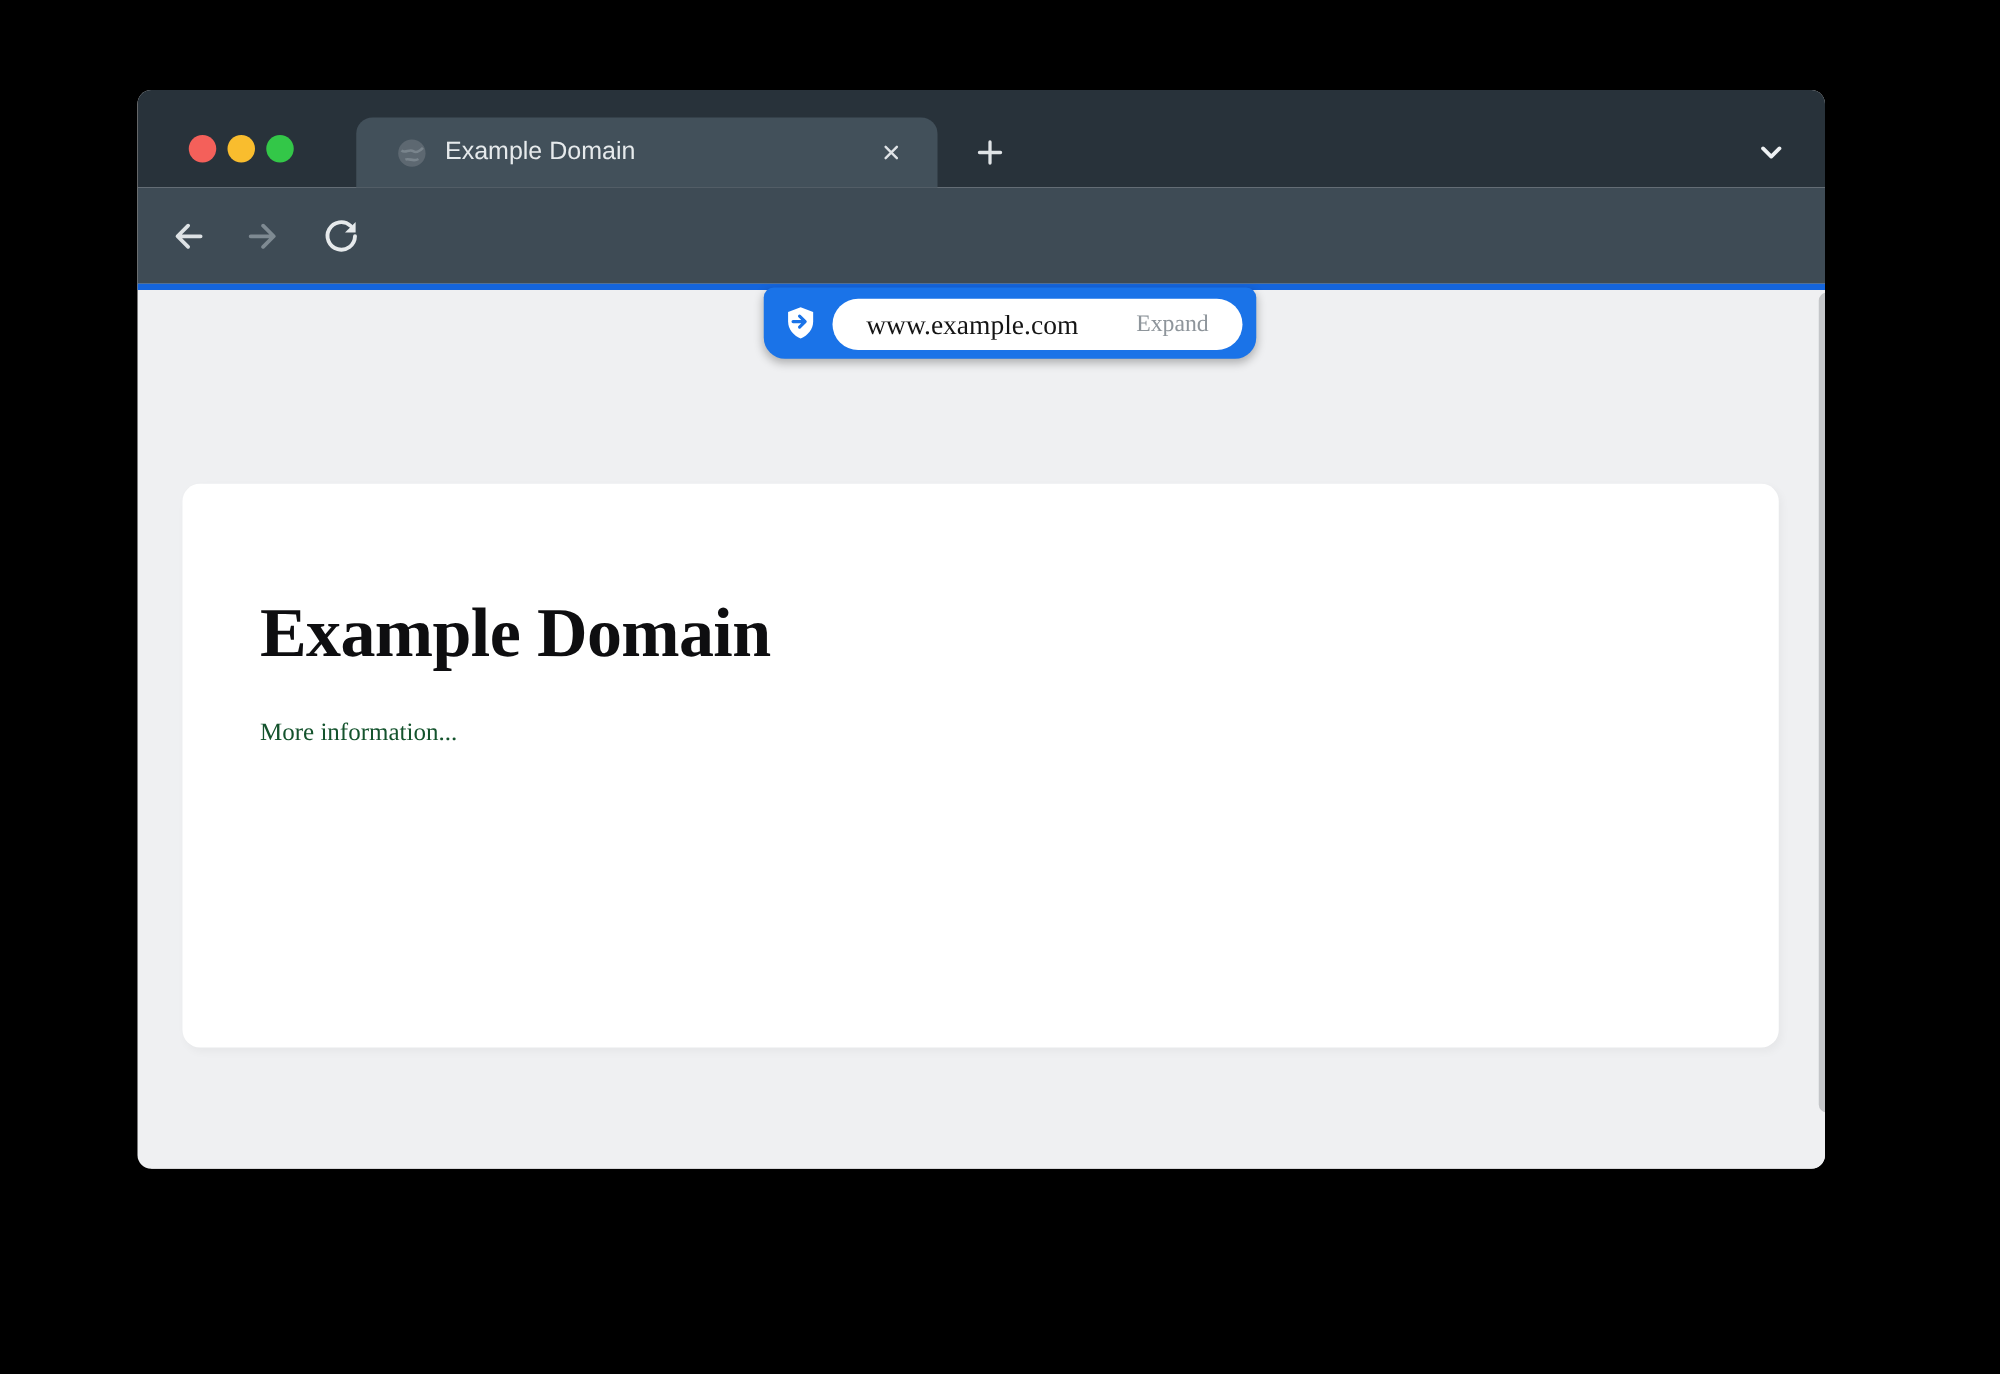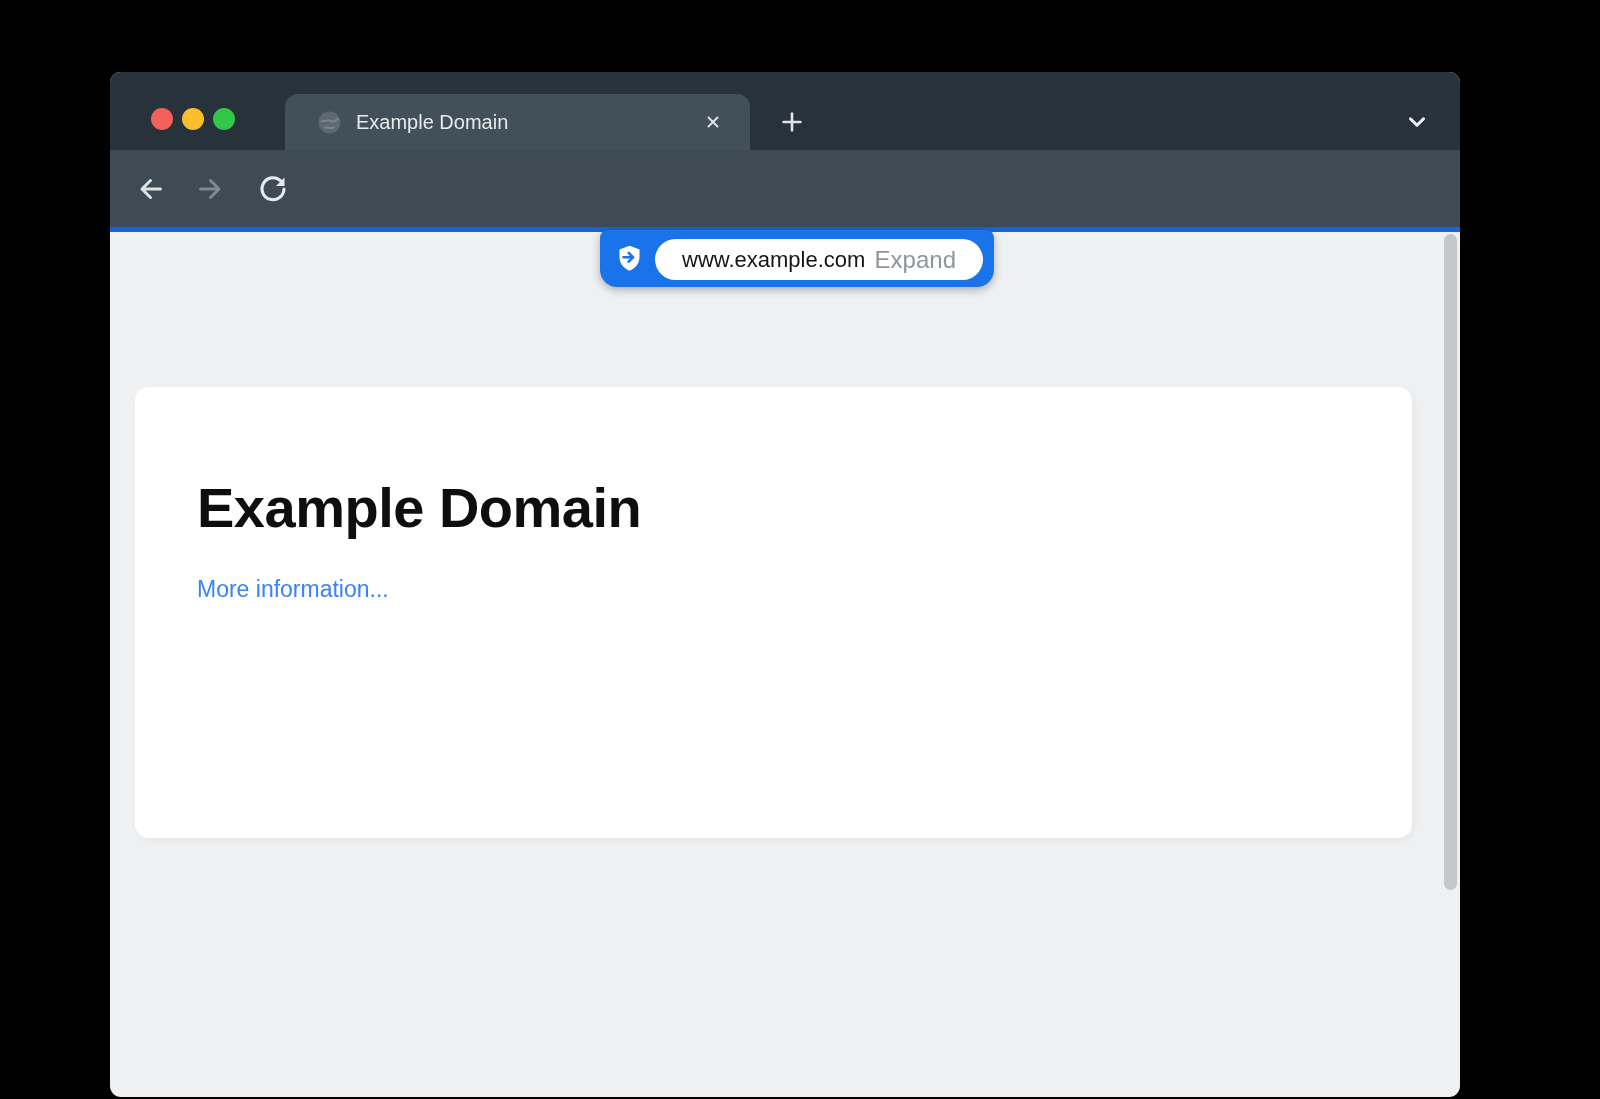--- a/index.html
+++ b/index.html
@@ -1,19 +1,19 @@
 <!DOCTYPE html>
 <html><head>
 <meta charset="utf-8">
 <style>
   * { margin:0; padding:0; box-sizing:border-box; }
   html,body { width:1600px; height:1099px; background:#000; overflow:hidden;
               font-family:"Liberation Sans","DejaVu Sans",sans-serif; }
 
-  .window { position:absolute; left:110px; top:72px; width:1350px; height:1025px;
+  .window { position:absolute; left:110px; top:72px; width:1350px; height:863px;
             border-radius:11px; overflow:hidden; background:#eff0f2; }
 
   
   .tabstrip { position:absolute; left:0; top:0; width:100%; height:78px; background:#28323a; }
   .traffic { position:absolute; left:41px; top:36px; display:flex; gap:9px; }
   .tl { width:22px; height:22px; border-radius:50%; }
   .tl.red    { background:#f4605a; }
   .tl.yellow { background:#f9bd2e; }
   .tl.green  { background:#33c748; }
 
@@ -53,38 +53,38 @@
   .kebab      { left:1287px; }
 
   .c-badge { width:29px; height:29px; background:#74797d; border-radius:5px; color:#fff;
              font-size:20px; font-weight:bold; display:flex; align-items:center; justify-content:center; }
   .lp-badge { width:31px; height:31px; background:#d5342c; border-radius:5px;
               display:flex; align-items:center; justify-content:center; }
   .panel-badge { width:25px; height:28px; border:5.5px solid #f2f4f5; border-radius:3px; }
 
   
   .accent-line { position:absolute; left:0; top:155px; width:100%; height:5px; background:#1565dc; }
-  .page { position:absolute; left:0; top:160px; width:100%; height:703px; background:#eff0f2; }
+  .page { position:absolute; left:11px; top:160px; width:100%; height:703px; background:#eff0f2;font-family:Liberation Serif, serif; }
 
   .iso-pill { position:absolute; left:490px; top:-2px; width:394px; height:57px; background:#1a73e8;
               border-radius:8px 8px 17px 17px; box-shadow:0 3px 8px rgba(0,0,0,.28);
               display:flex; align-items:center; }
   .iso-shield { position:absolute; left:15px; top:14px; width:29px; height:29px; }
   .iso-inner { position:absolute; left:55px; top:9px; width:328px; height:41px; background:#fff;
                border-radius:21px; display:flex; align-items:center; }
   .iso-domain { position:absolute; left:27px; top:50%; transform:translateY(-50%);
                 font-size:22px; color:#151515; white-space:nowrap; }
   .iso-expand { position:absolute; right:27px; top:50%; transform:translateY(-50%);
-                font-size:24px; color:#8e959b; white-space:nowrap; }
+                font-size:19px; color:#8e959b; white-space:nowrap; }
 
   .card { position:absolute; left:25px; top:155px; width:1277px; height:451px; background:#fff;
           border-radius:14px; box-shadow:2px 3px 7px rgba(0,0,0,.04); }
   .card h1 { margin:88px 0 0 62px; font-size:56px; font-weight:bold; color:#0e0e10; letter-spacing:-.5px; }
   .card p  { margin:50px 62px 0 62px; max-width:1155px; font-size:29px; line-height:39px; color:#1f2227; }
-  .card a  { display:inline-block; margin:36px 0 0 62px; font-size:23px; color:#3b82f6; text-decoration:none; }
+  .card a  { display:inline-block; margin:36px 0 0 62px; font-size:20px; color:#14532d; text-decoration:none; }
 
   .scroll-thumb { position:absolute; left:1334px; top:2px; width:13px; height:656px;
                   background:#c4c6c9; border-radius:7px; }
 
   svg { display:block; }
 </style>
 </head>
 <body>
 
 <div class="window">

